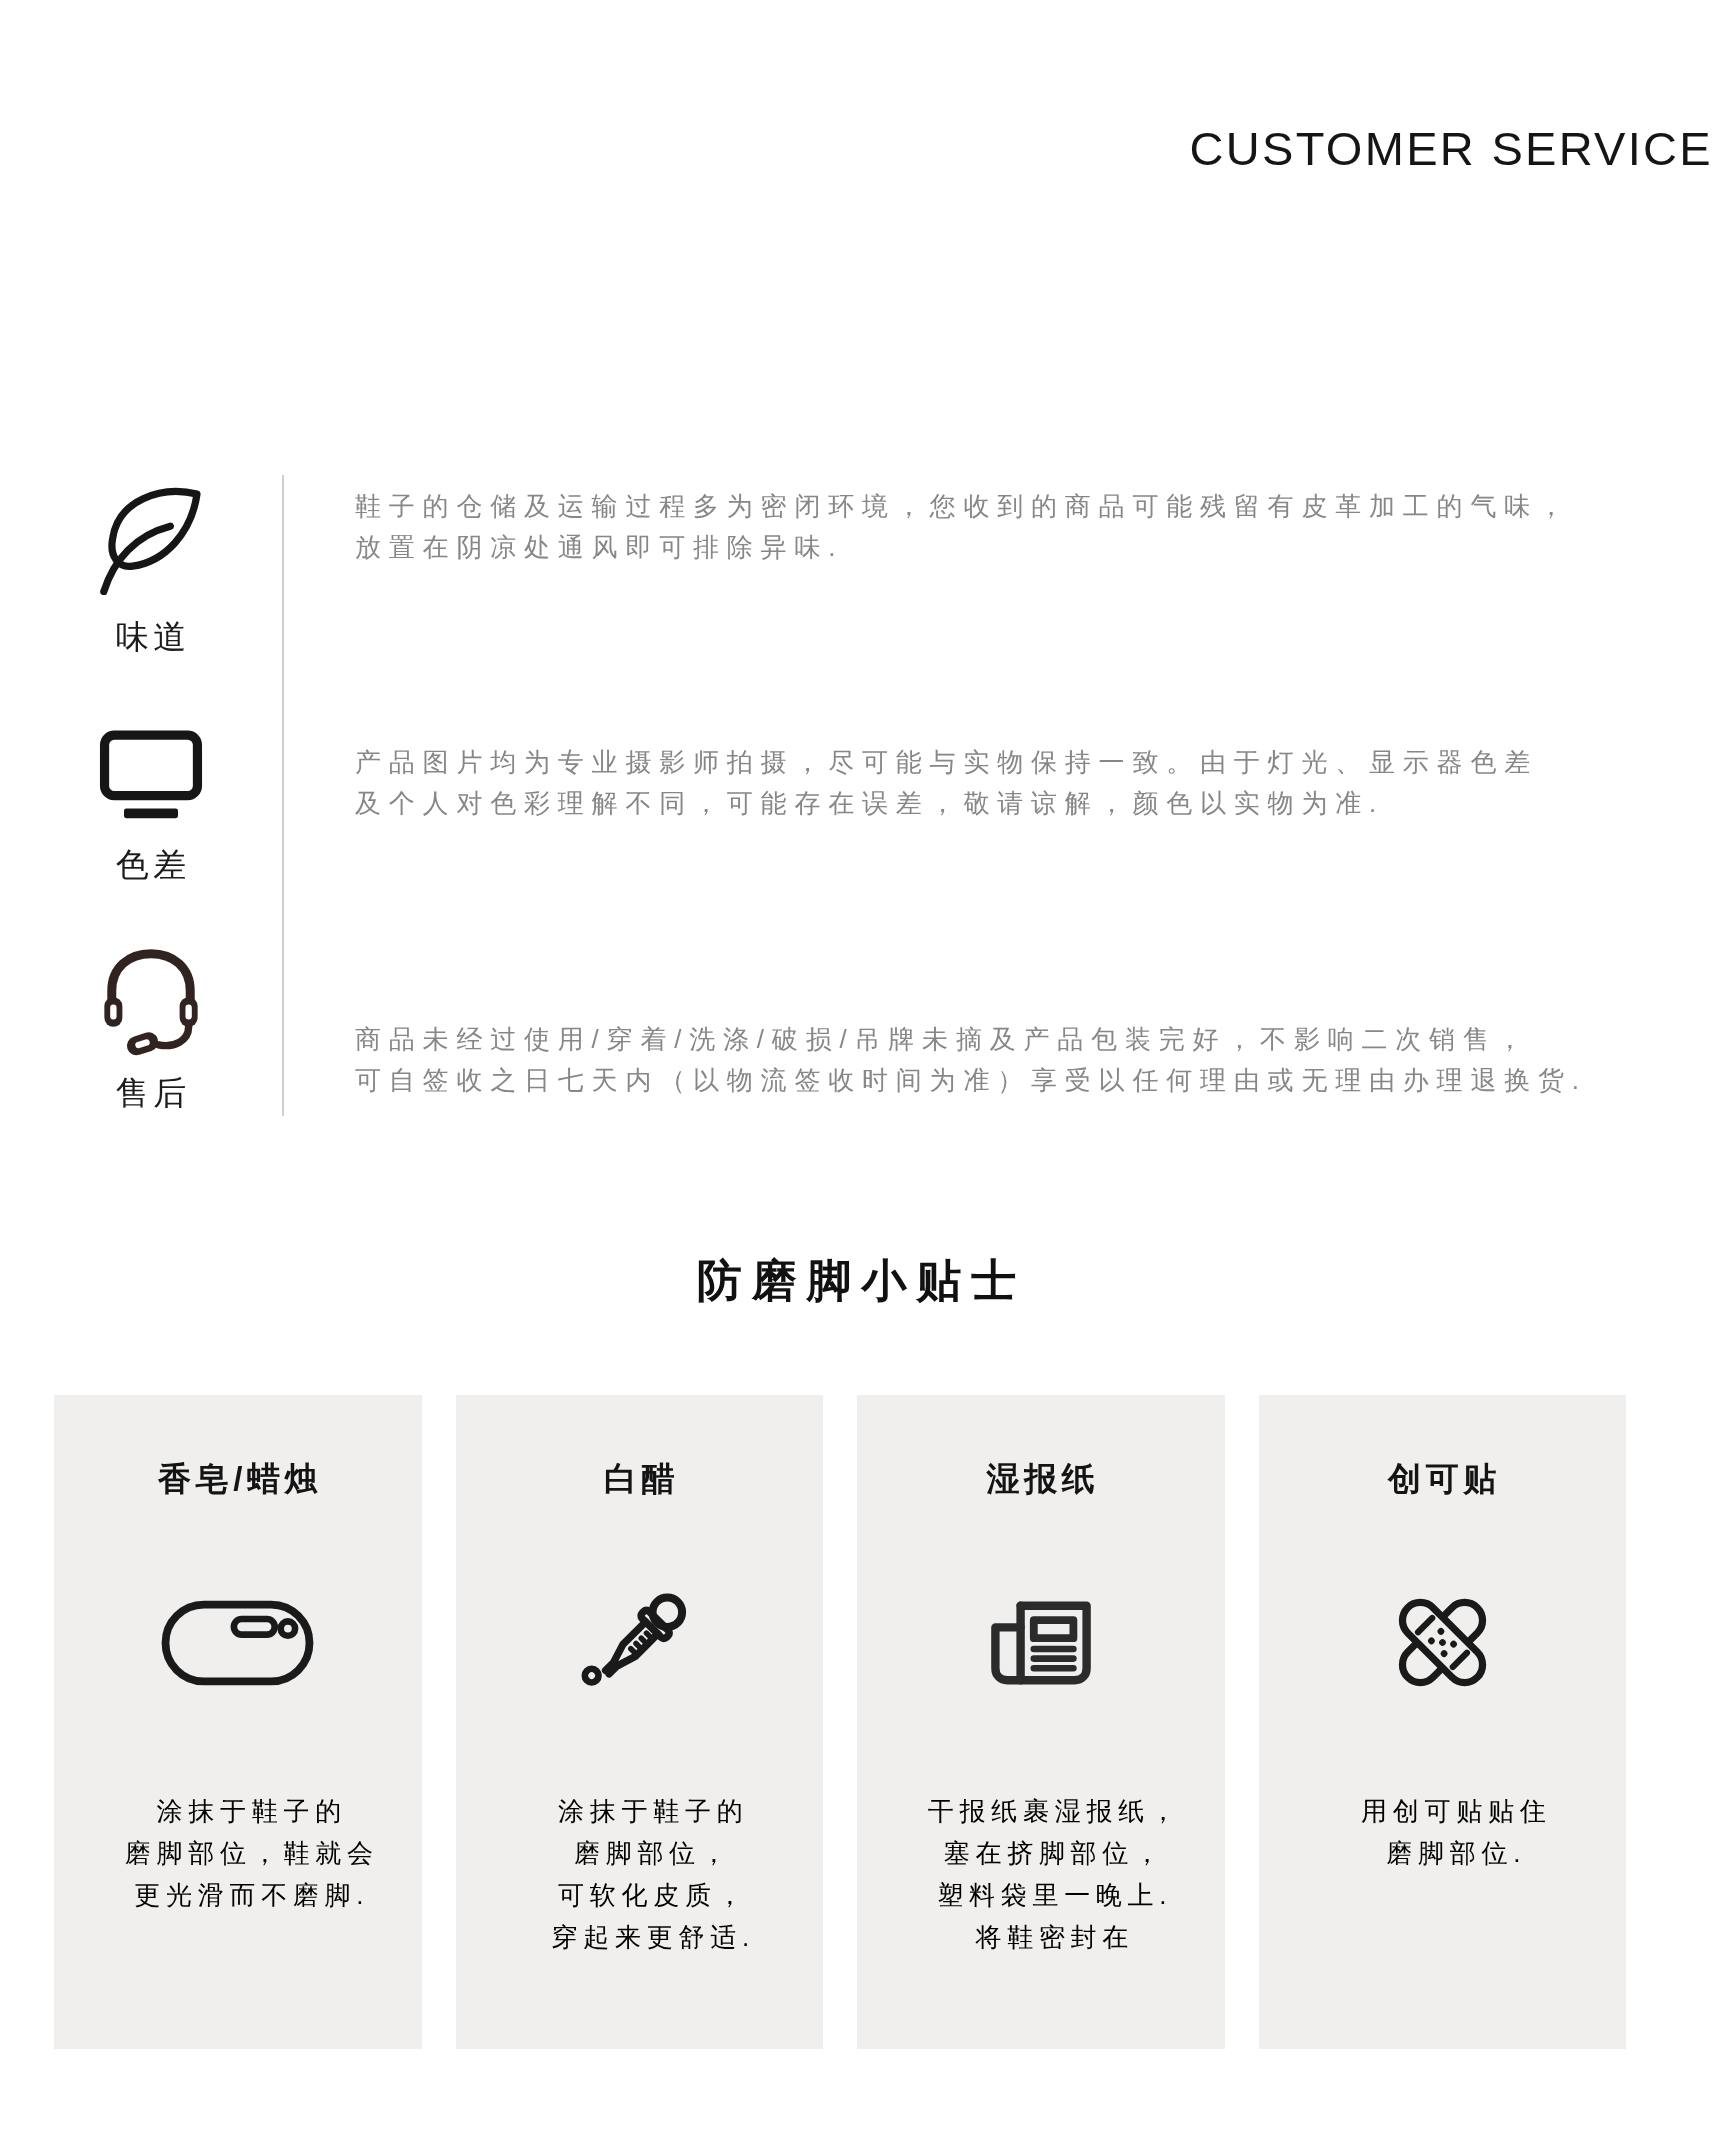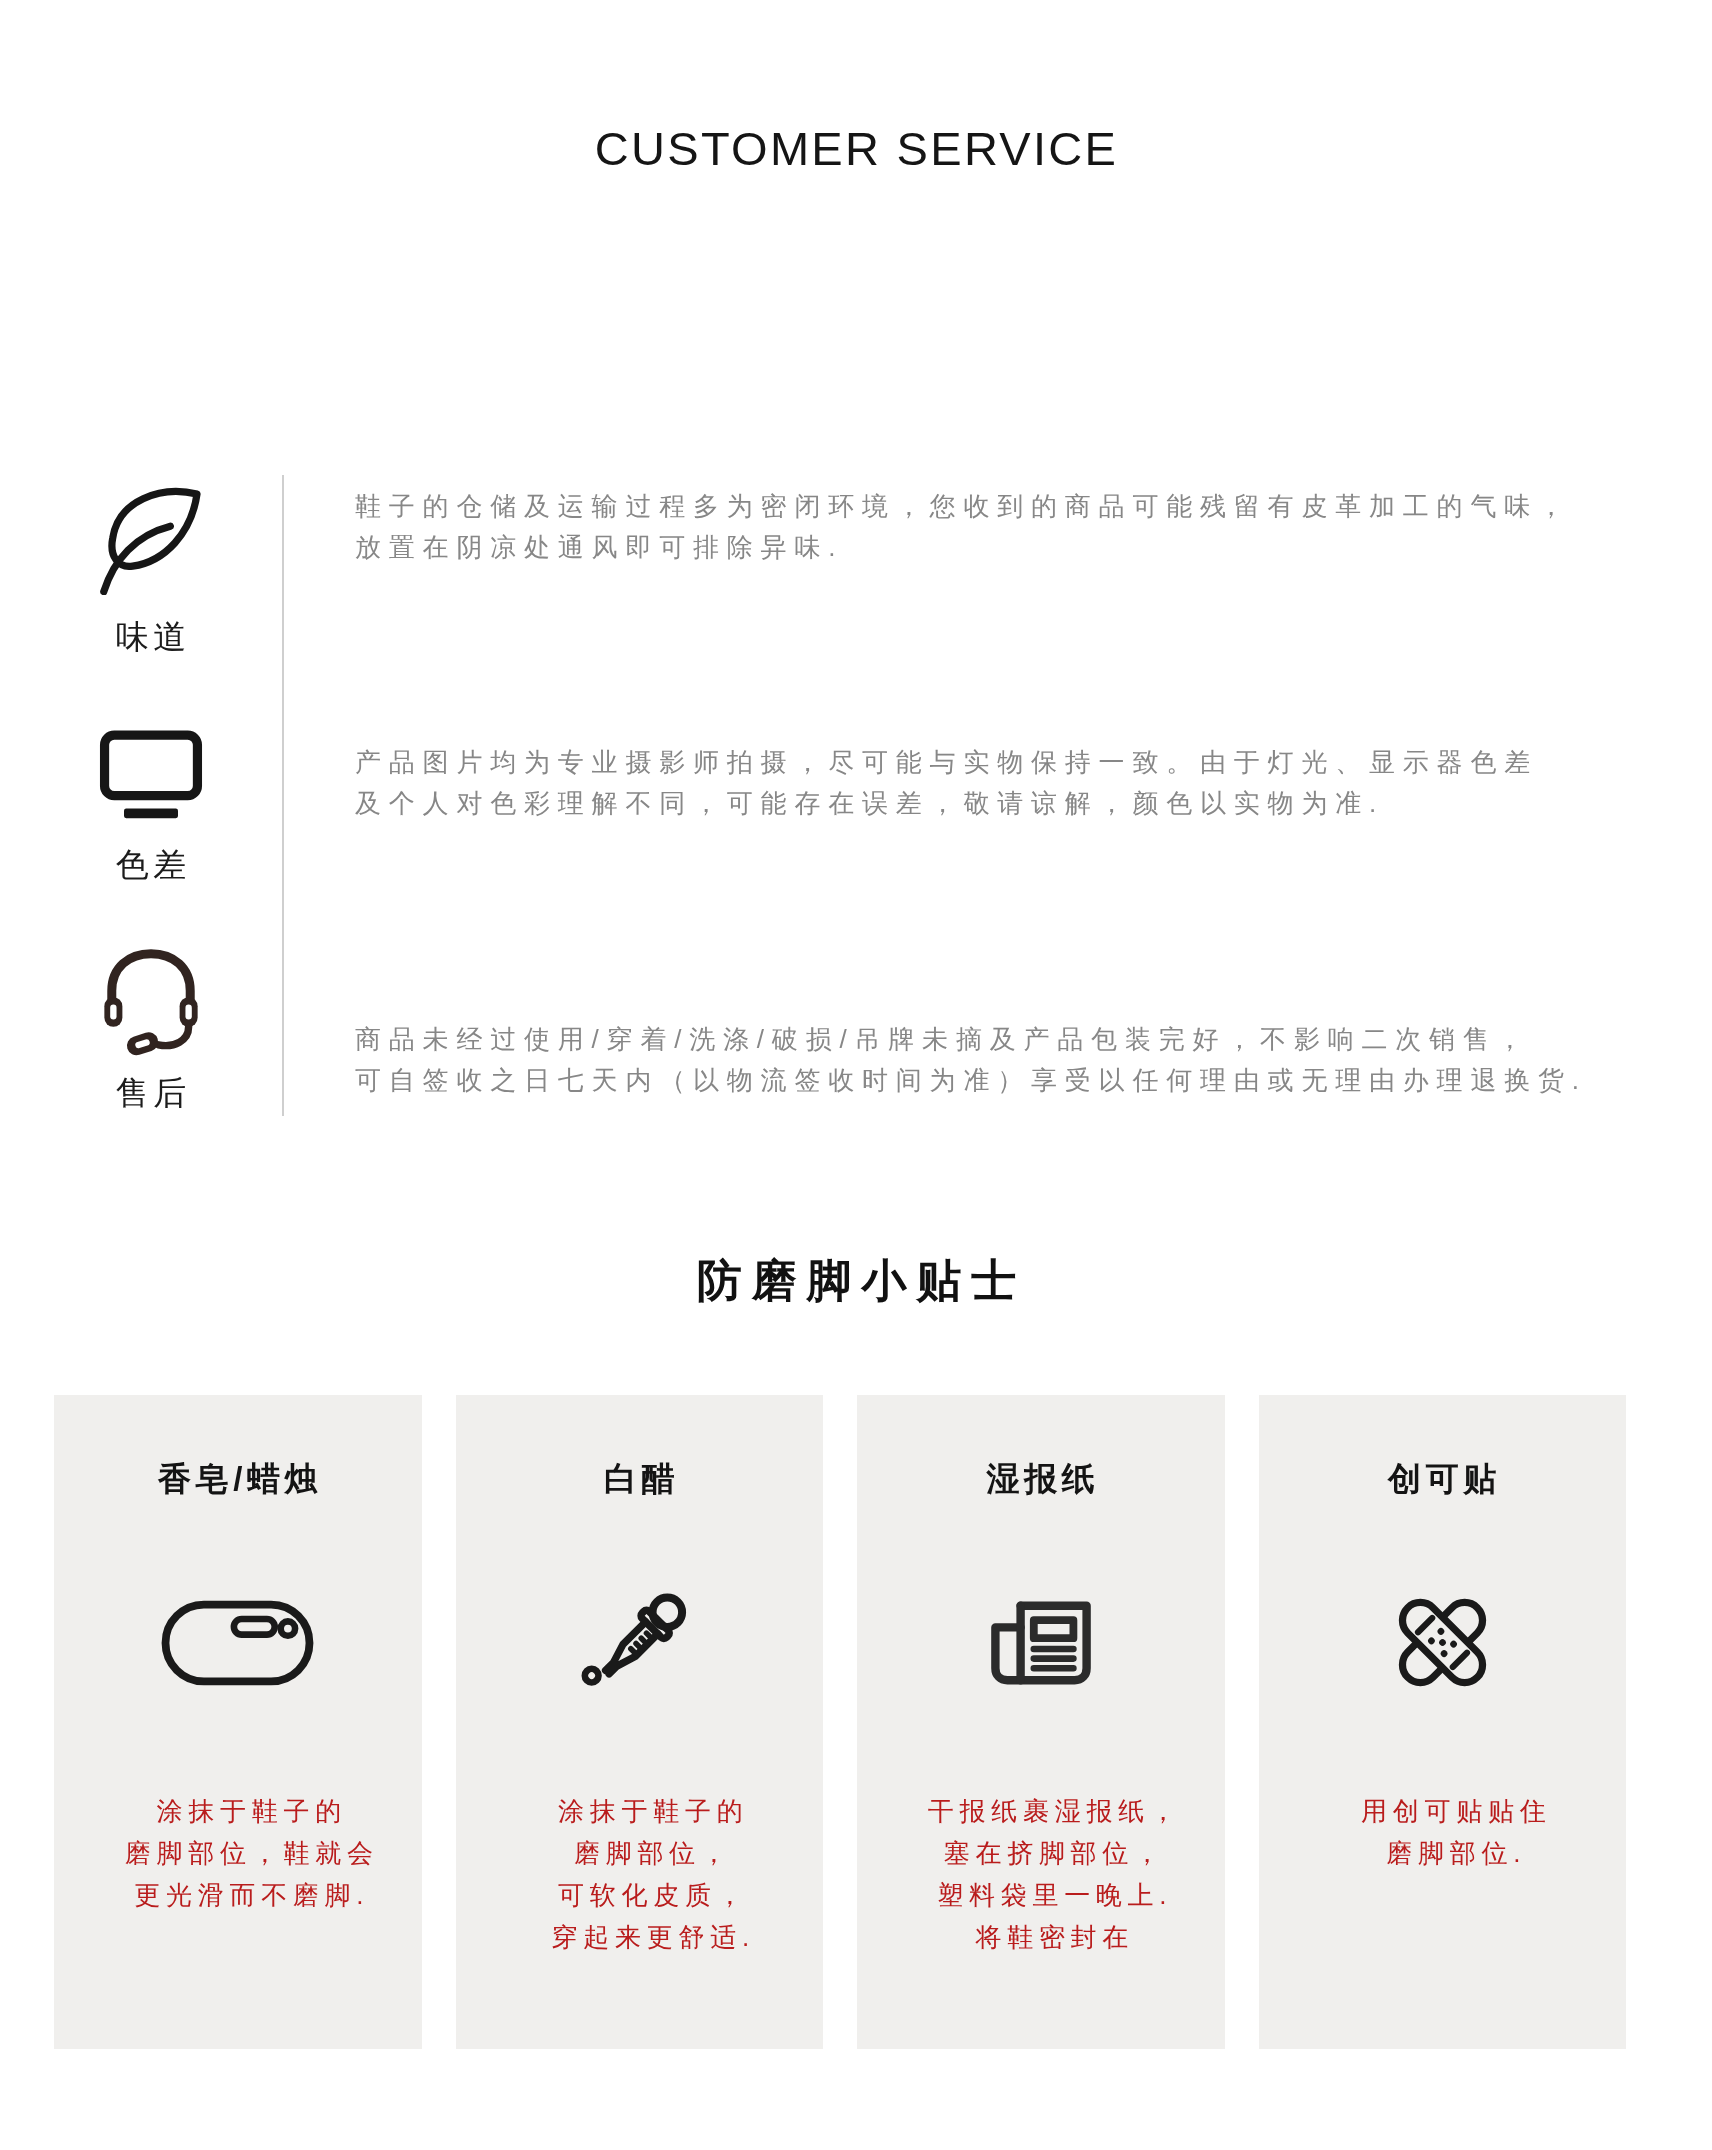--- a/index.html
+++ b/index.html
@@ -4,21 +4,21 @@
 <style>
   html,body { margin:0; padding:0; background:#ffffff; }
   .page {
     position:relative; width:1713px; height:2151px; background:#ffffff;
     overflow:hidden;
     font-family:"Liberation Sans","DejaVu Sans",sans-serif;
   }
   
   .eyebrow {
     position:absolute; top:121px; left:0; width:100%;
-    text-align:center; font-size:47px; line-height:1.2;
+    text-align:right; font-size:47px; line-height:1.2;
     letter-spacing:2.3px; color:#151515; font-weight:400;
   }
   .main-title {
     position:absolute; top:222px; left:0; width:100%;
     text-align:center; font-size:87px; line-height:1.05; font-weight:900;
     letter-spacing:0.32em; text-indent:0.32em; color:#111111;
   }
   
   .notice { position:absolute; top:475px; left:0; width:100%; height:641px; }
   .notice-divider {
@@ -57,21 +57,21 @@
   .card-title {
     margin-top:67px; font-size:33px; line-height:1; font-weight:800;
     letter-spacing:0.14em; text-indent:0.14em; color:#141414;
   }
   .card-iconbox {
     margin-top:86px; height:123px;
     display:flex; align-items:center; justify-content:center;
   }
   .card-desc {
     margin-top:86px; font-size:26px; line-height:42px;
-    letter-spacing:0.22em; color:#b91c1c;margin-left:28px;
+    letter-spacing:0.22em; color:#000000;margin-left:28px;
   }
   .pline { display:block; }
   svg { display:block; }
   .iconcenter { margin:0 auto; }
 </style>
 </head>
 <body>
 
 <div class="page">
 

